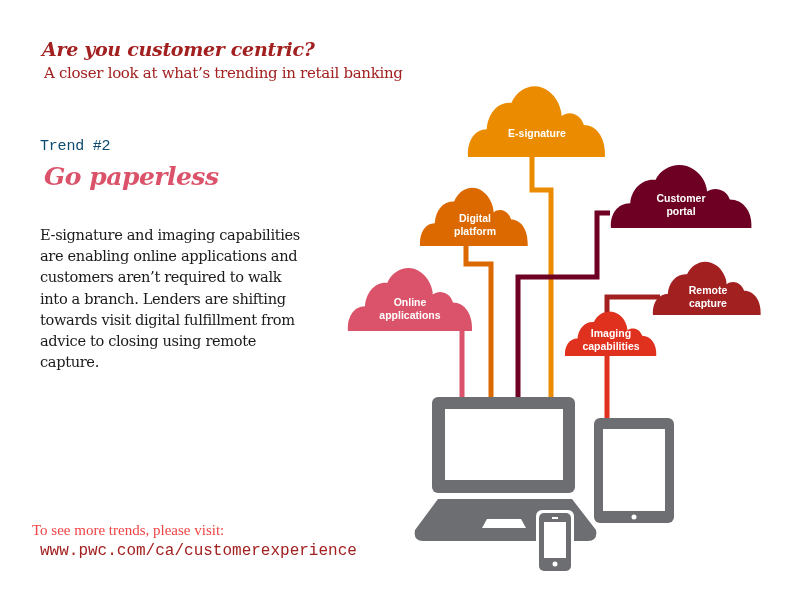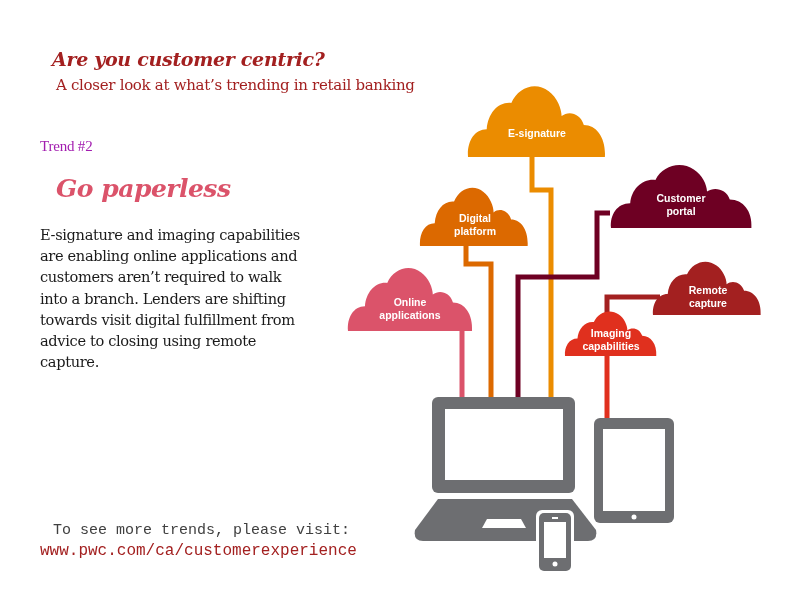--- a/index.html
+++ b/index.html
@@ -1,22 +1,22 @@
 <!DOCTYPE html>
 <html><head>
 <meta charset="utf-8">
 <style>
   html, body { margin: 0; padding: 0; background: #ffffff; }
   body { width: 800px; height: 600px; position: relative; overflow: hidden; font-family: "DejaVu Serif", serif; }
-  .title { position: absolute; left: 40px; top: 36px; font-family: "DejaVu Serif", serif; font-style: italic; font-weight: bold; font-size: 19px; color: #a32020; margin: 12px; letter-spacing: -0.3px; }
-  .subtitle { position: absolute; left: 40px; top: 60px; font-family: "DejaVu Serif", serif; font-size: 15px; color: #a32020; margin: 16px; letter-spacing: -0.3px; }
-  .trend-num { position: absolute; left: 40px; top: 138px; font-family: Liberation Serif, serif; font-size: 15px; color: #a21caf; letter-spacing: -0.2px; }
-  .trend-title { position: absolute; left: 40px; top: 158px; font-family: "DejaVu Serif", serif; font-style: italic; font-weight: bold; font-size: 25px; color: #db536a; margin: 16px; letter-spacing: -0.5px; }
+  .title { position: absolute; left: 40px; top: 36px; font-family: "DejaVu Serif", serif; font-style: italic; font-weight: bold; font-size: 19px; color: #a32020; margin: 2px; letter-spacing: -0.3px; }
+  .subtitle { position: absolute; left: 40px; top: 60px; font-family: "DejaVu Serif", serif; font-size: 15px; color: #a32020; margin: 4px; letter-spacing: -0.3px; }
+  .trend-num { position: absolute; left: 40px; top: 138px; font-family: Liberation Mono, monospace; font-size: 15px; color: #0c4a6e; letter-spacing: -0.2px; }
+  .trend-title { position: absolute; left: 40px; top: 158px; font-family: "DejaVu Serif", serif; font-style: italic; font-weight: bold; font-size: 25px; color: #db536a; margin: 4px; letter-spacing: -0.5px; }
   .body-text { position: absolute; left: 40px; top: 224px; width: 260px; font-family: "DejaVu Serif", serif; font-size: 14.6px; line-height: 21.2px; color: #1a1a1a; letter-spacing: -0.35px; }
-  .visit-label { position: absolute; left: 53px; top: 522px; font-family: Liberation Mono, monospace; font-size: 15px; color: #404040; }
+  .visit-label { position: absolute; left: 32px; top: 522px; font-family: Liberation Serif, serif; font-size: 15px; color: #ef4444; }
   .visit-link { position: absolute; left: 40px; top: 542px; font-family: Liberation Mono, monospace; font-size: 16px; color: #a32020; text-decoration: none; }
   svg.diagram { position: absolute; left: 0; top: 0; }
   .cloud-label { font-family: "Liberation Sans", sans-serif; font-weight: bold; font-size: 10.5px; fill: #ffffff; text-anchor: middle; }
 </style>
 </head>
 <body>
 
 <h1 class="title">Are you customer centric?</h1>
 <p class="subtitle">A closer look at what’s trending in retail banking</p>
 

